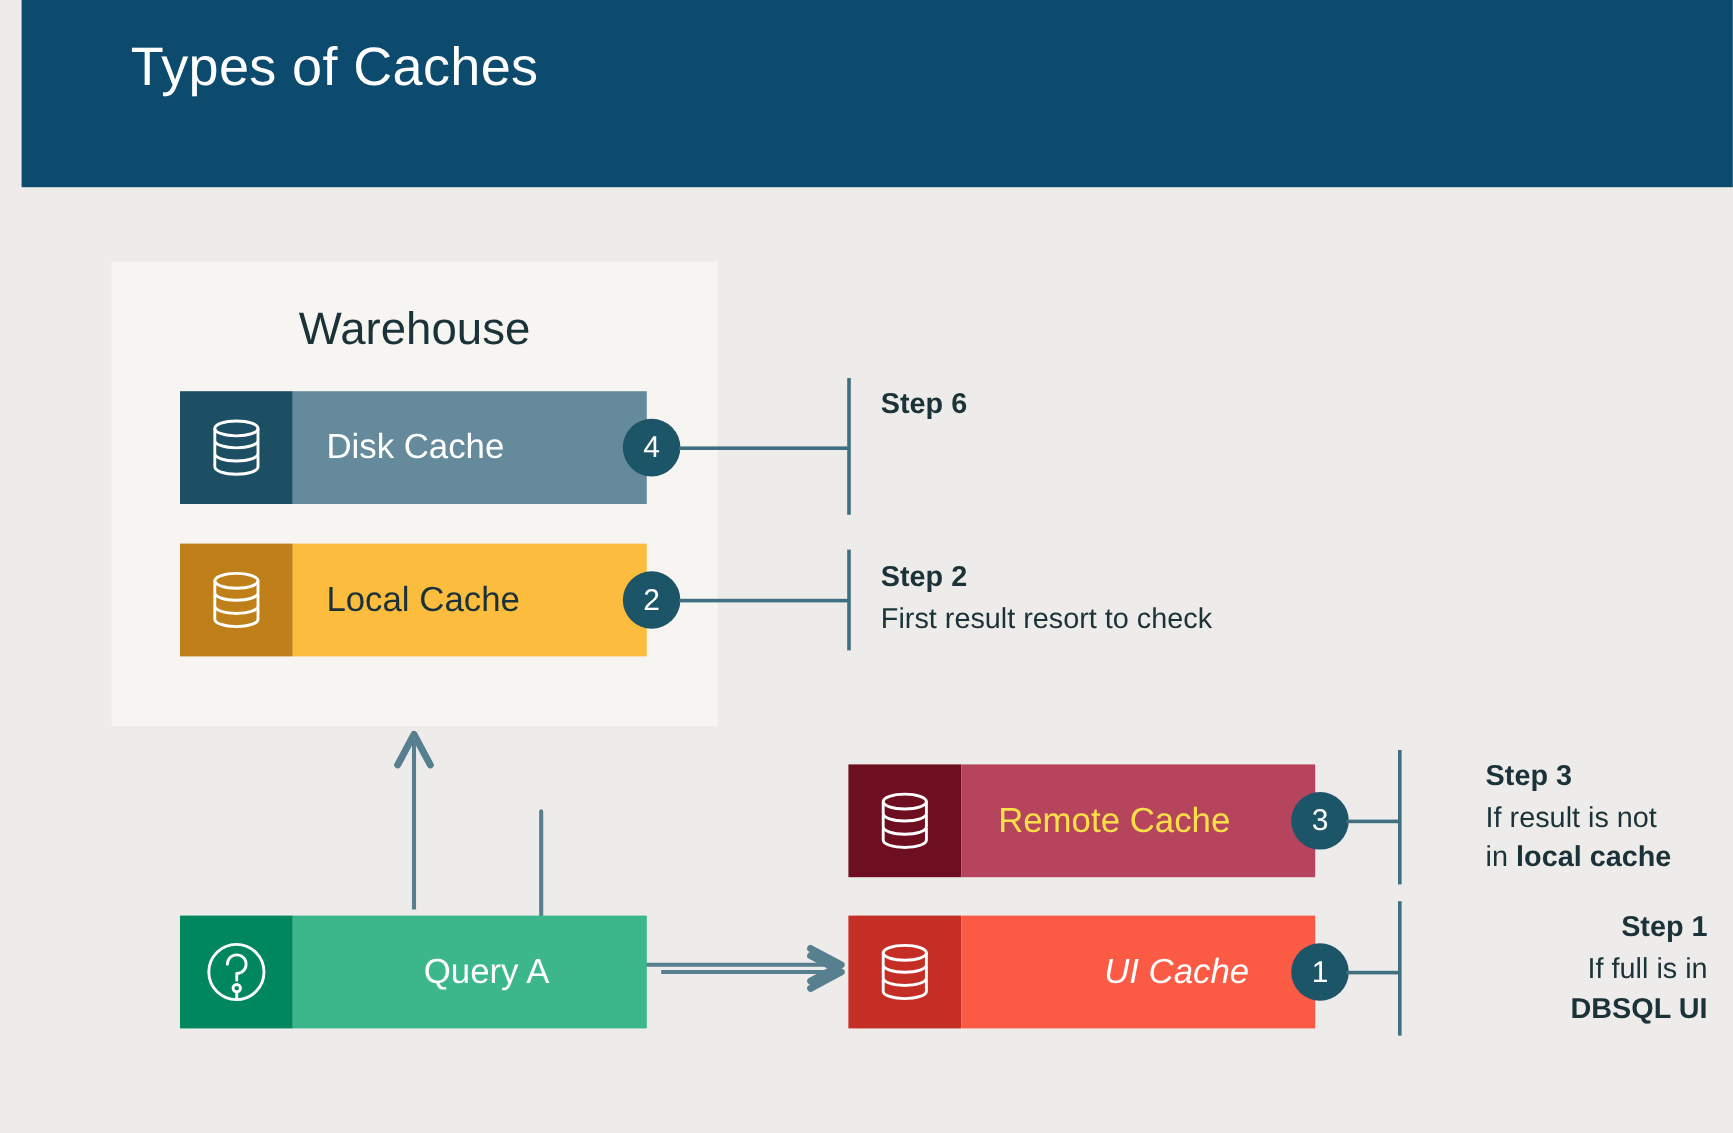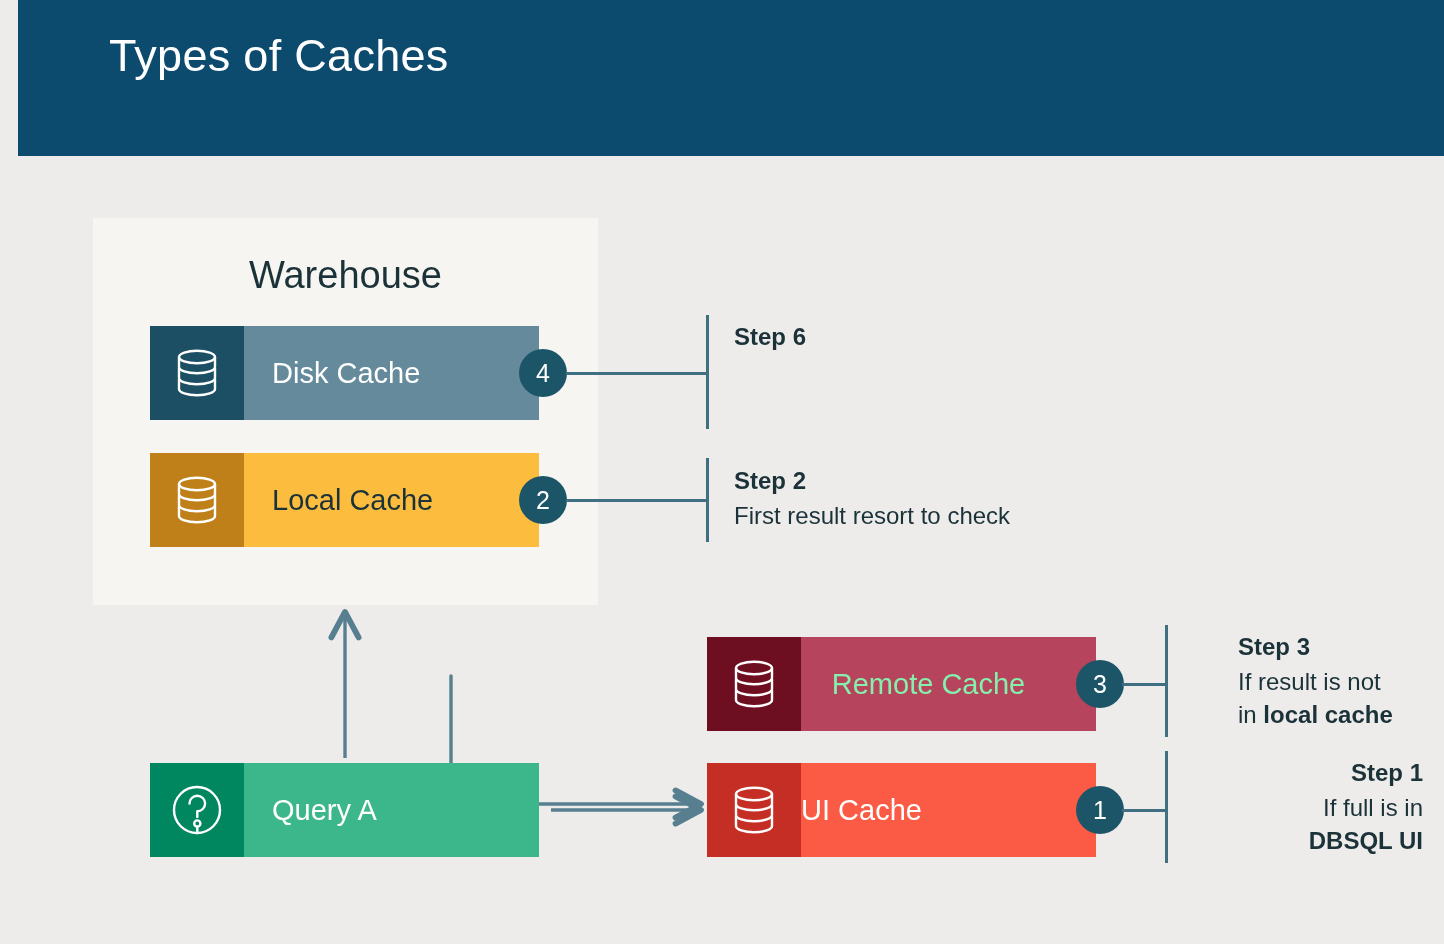--- a/index.html
+++ b/index.html
@@ -95,32 +95,32 @@
   .bar-disk  .bar-label{ color: #ffffff; }
 
   .bar-local       { left: 150px; top: 333px; width: 389px; }
   .bar-local .bar-icon { background: #c08019; }
   .bar-local .bar-body { background: #fcbd3f; }
   .bar-local .bar-label{ color: #1c3239; }
 
   .bar-remote      { left: 707px; top: 517px; width: 389px; }
   .bar-remote .bar-icon { background: #6e0f21; }
   .bar-remote .bar-body { background: #b5445c; }
-  .bar-remote .bar-label{ color: #86efac; padding-left: 0; }
+  .bar-remote .bar-label{ color: #fde047; padding-left: 0; }
   .bar-remote .bar-body { justify-content: center; padding-right: 40px; }
 
   .bar-ui          { left: 707px; top: 643px; width: 389px; }
   .bar-ui .bar-icon { background: #c42e24; }
   .bar-ui .bar-body { background: #fb5b45; }
   .bar-ui .bar-label{ color: #ffffff; padding-left: 0; }
-  .bar-ui .bar-body { justify-content: flex-start; padding-right: 55px; }
+  .bar-ui .bar-body { justify-content: flex-end; padding-right: 55px; font-style: italic; }
 
   .bar-query       { left: 150px; top: 643px; width: 389px; }
   .bar-query .bar-icon { background: #00875f; }
-  .bar-query .bar-body { background: #3cb68b; }
+  .bar-query .bar-body { background: #3cb68b; justify-content: center; }
   .bar-query .bar-label{ color: #ffffff; }
 
   
   .badge {
     position: absolute;
     width: 48px;
     height: 48px;
     border-radius: 50%;
     background: #1c5468;
     color: #ffffff;

